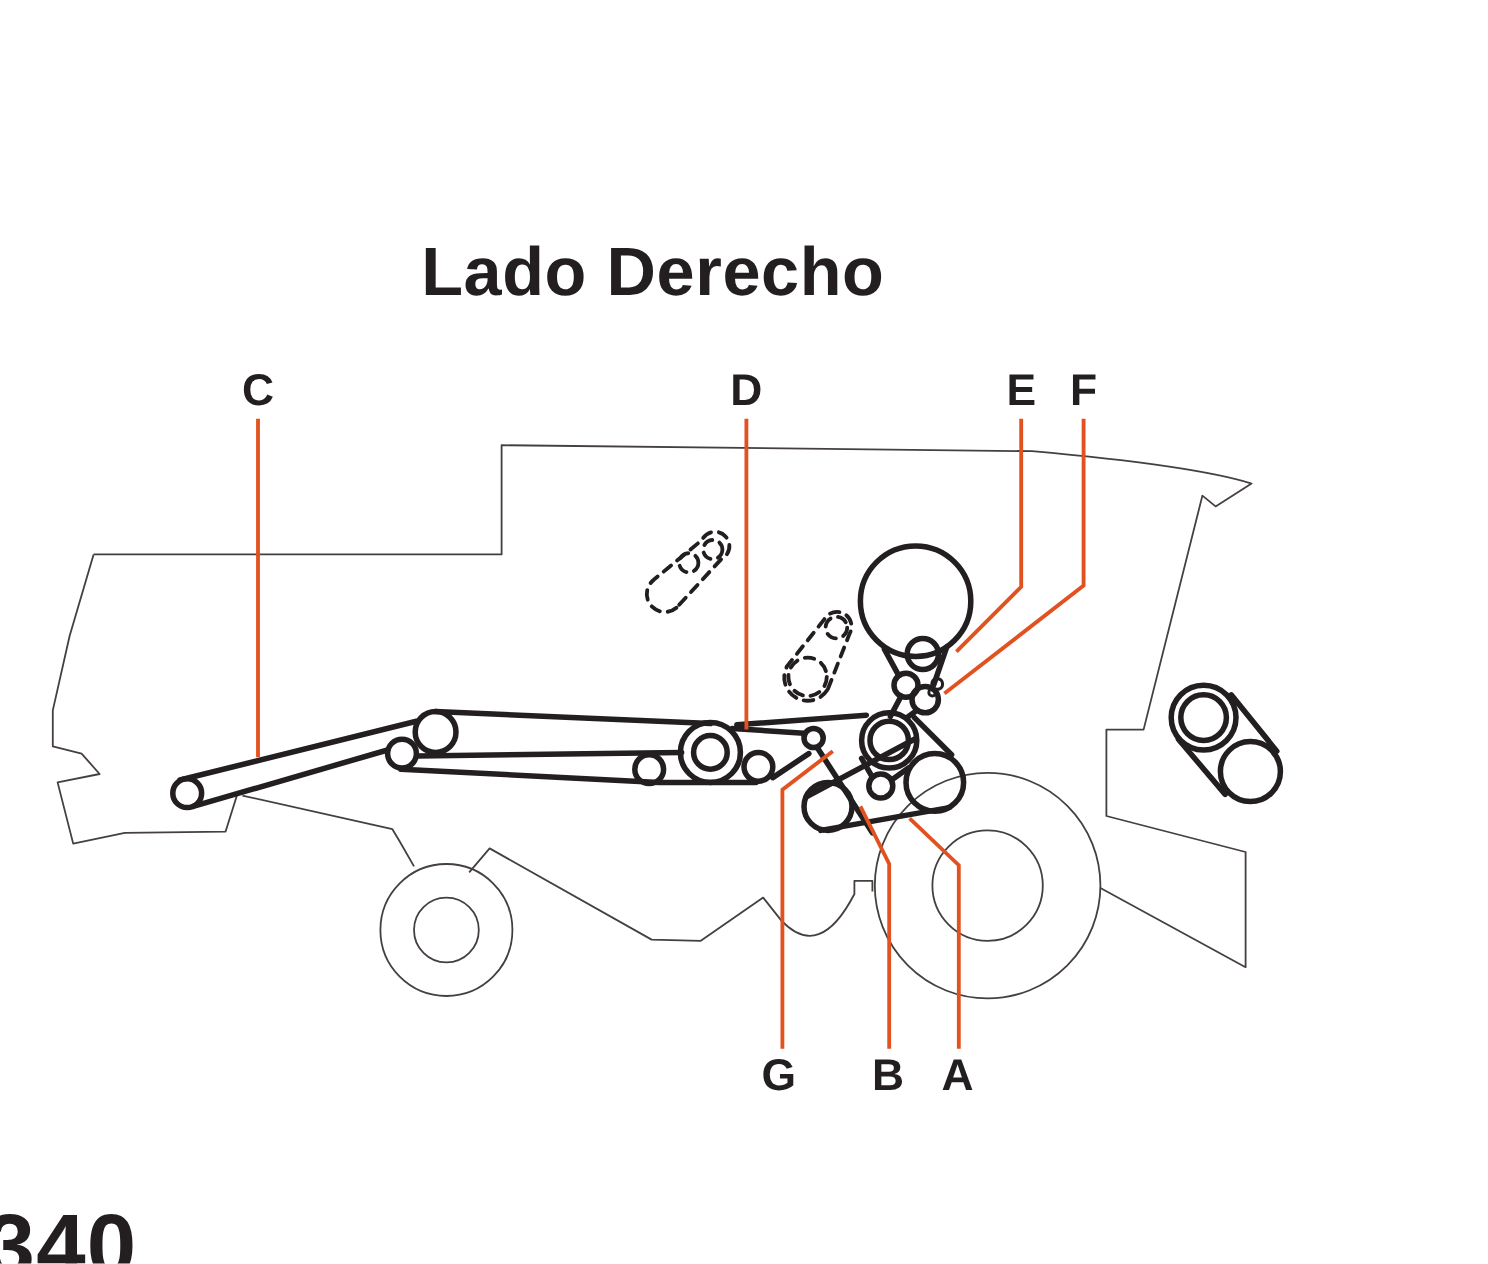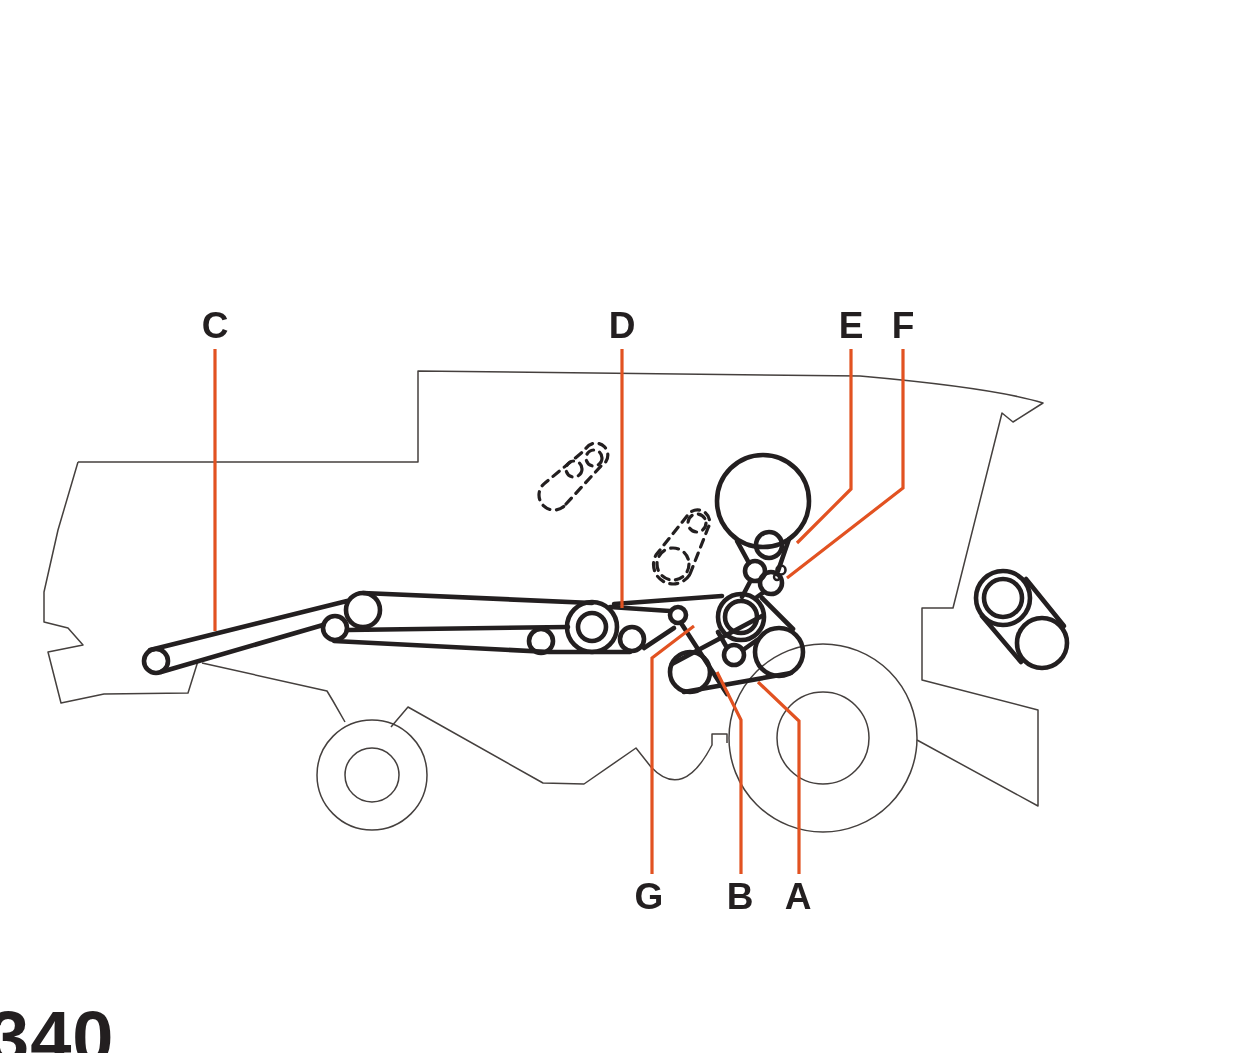--- a/index.html
+++ b/index.html
@@ -114,20 +114,21 @@
       <path d="M215,349 L215,631"></path>
       <path d="M622,349 L622,608"></path>
       <path d="M851,349 L851,489 L797,543"></path>
       <path d="M903,349 L903,488 L787,578"></path>
       <path d="M694,626 L652,658 L652,874"></path>
       <path d="M717,672 L741,720 L741,874"></path>
       <path d="M758,682 L799,721 L799,874"></path>
     </g>
   </svg>
 
+  <div class="title">Lado Derecho</div>
   <div class="lbl lbl-c">C</div>
   <div class="lbl lbl-d">D</div>
   <div class="lbl lbl-e">E</div>
   <div class="lbl lbl-f">F</div>
   <div class="lbl lbl-g">G</div>
   <div class="lbl lbl-b">B</div>
   <div class="lbl lbl-a">A</div>
   <div class="pagenum">340</div>
 </div>
 

